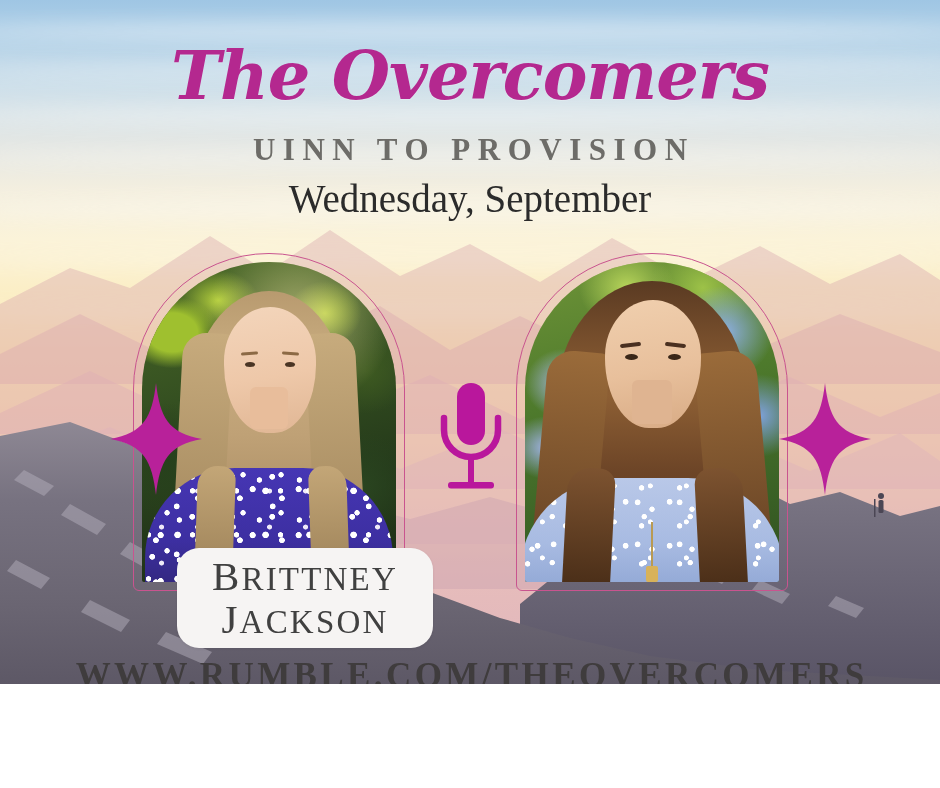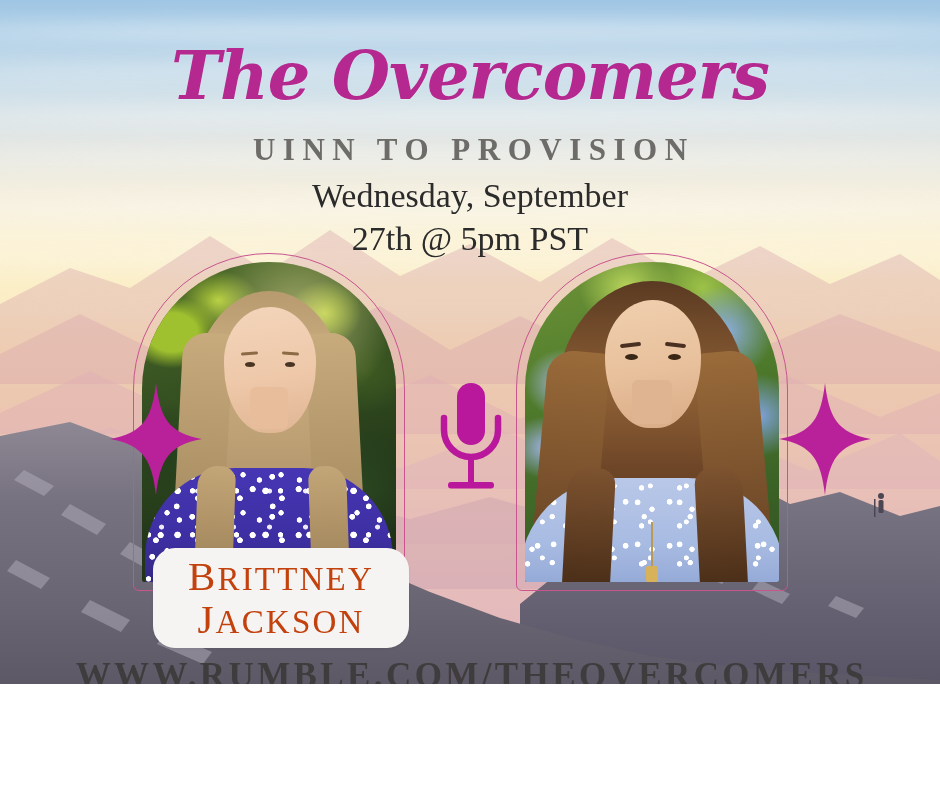--- a/index.html
+++ b/index.html
@@ -77,21 +77,21 @@
     font-weight:700;
     font-size:31px;
     letter-spacing:7.5px;
     color:#6d6c68;
     text-indent:7.5px;
   }
   .datetime{
     position:absolute; top:174px; left:0; width:100%;
     text-align:center;
     font-family:"Liberation Serif", serif;
-    font-size:34px;
+    font-size:39px;
     line-height:1.27;
     color:#2b2b2b;
   }
   .datetime span{ display:block; }
 
   
   .arch{
     position:absolute;
     width:272px; height:338px;
   }
@@ -264,23 +264,24 @@
 
   
   .namecard{
     position:absolute;
     width:256px; height:100px;
     background:#f6f4f3;
     border-radius:22px;
     display:flex; flex-direction:column;
     align-items:center; justify-content:center;
     font-family:"Liberation Serif", serif;
-    color:#c2410c;
+    color:#404040;
     line-height:1.06;
     box-shadow:0 1px 3px rgba(0,0,0,.07);
+    margin-left:24px;
   }
   .nameL{ left:153px; top:548px; }
   .nameR{ left:536px; top:548px; }
   .namecard .ln{ display:block; white-space:nowrap; }
   .namecard .ln1{ font-size:33px; letter-spacing:2.2px; }
   .namecard .ln2{ font-size:33px; letter-spacing:2.2px; }
   .cap{ font-size:1.24em; }
 
   
   .urlbar{
@@ -360,21 +361,20 @@
       <circle cx="881" cy="122" r="3"></circle>
       <rect x="878.5" y="126" width="5" height="13" rx="1.6"></rect>
       <rect x="874" y="125" width="1.5" height="18"></rect>
     </g>
   </svg>
 
   <div class="title">The Overcomers</div>
   <div class="subtitle">UINN TO PROVISION</div>
   <div class="datetime">
     <span>Wednesday, September</span>
-    <span>27th @ 5pm PST</span>
   </div>
 
   <div class="arch archL">
     <div class="arch-outline"></div>
     <div class="arch-photo">
       <div class="photoL">
         <div class="pL-hair"></div>
         <div class="pL-face">
           <div class="pL-brow l"></div>
           <div class="pL-brow r"></div>

